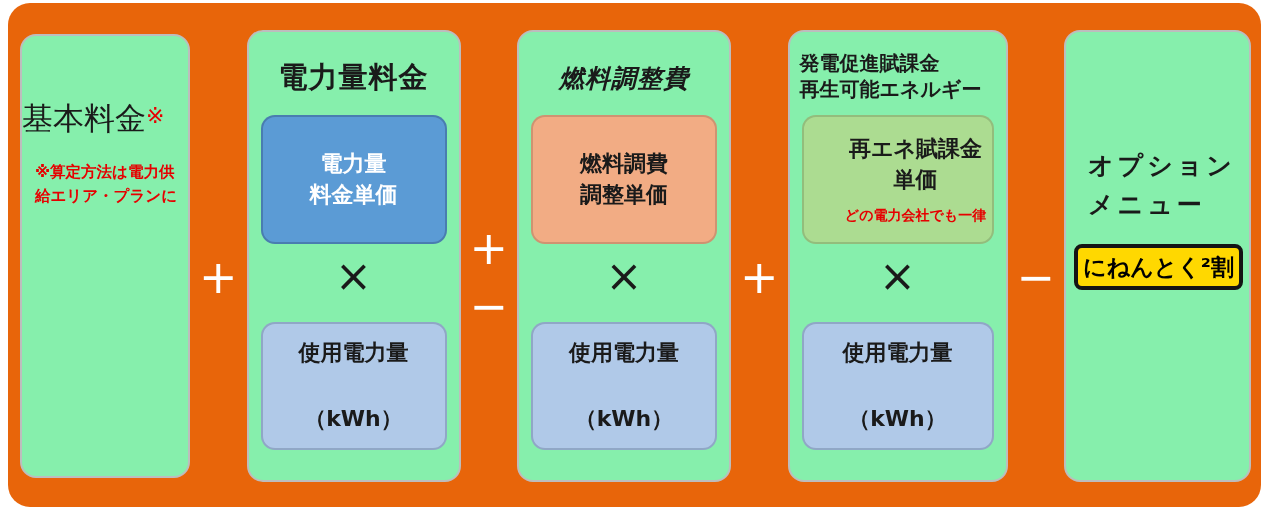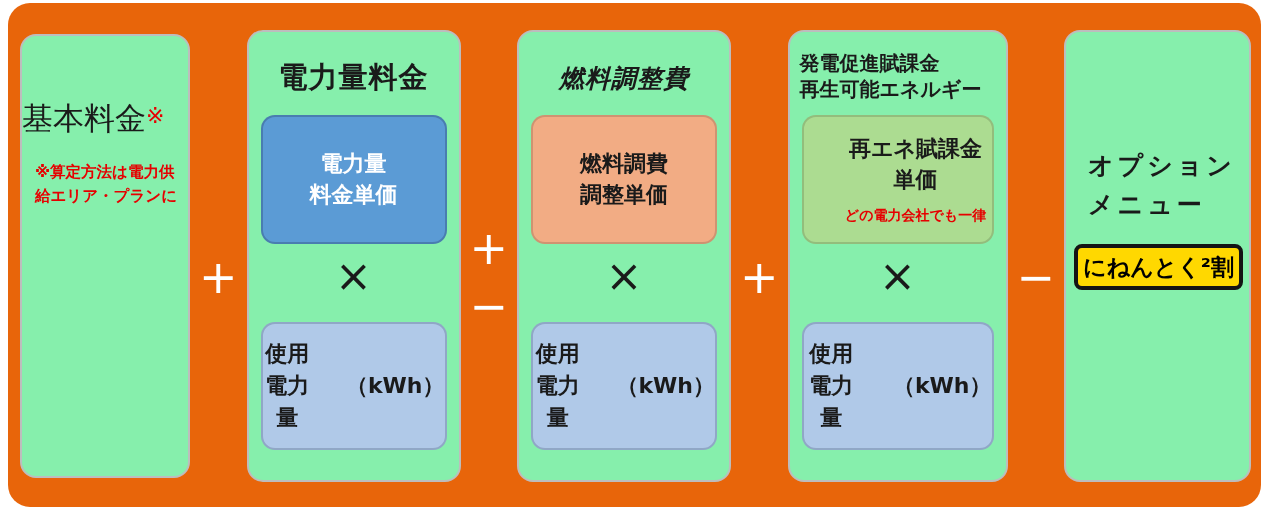--- a/index.html
+++ b/index.html
@@ -127,21 +127,21 @@
     font-size: 44px; font-weight: 400;
     color: var(--text-black);
     line-height: 1;
   }
   .usage-box {
     position: absolute; top: 290px; left: 12px; right: 12px;
     height: 128px;
     background: var(--usage-blue);
     border: 2px solid rgba(70,90,120,0.3);
     border-radius: 14px;
-    display: flex; flex-direction: row;
+    display: flex; flex-direction: column;
     align-items: center; justify-content: center;
     font-size: 22px; font-weight: bold;
     color: var(--text-black);
     line-height: 1.45;
     text-align: center;
     gap: 34px;
   }
   .usage-box span { display: block; }
 
   

